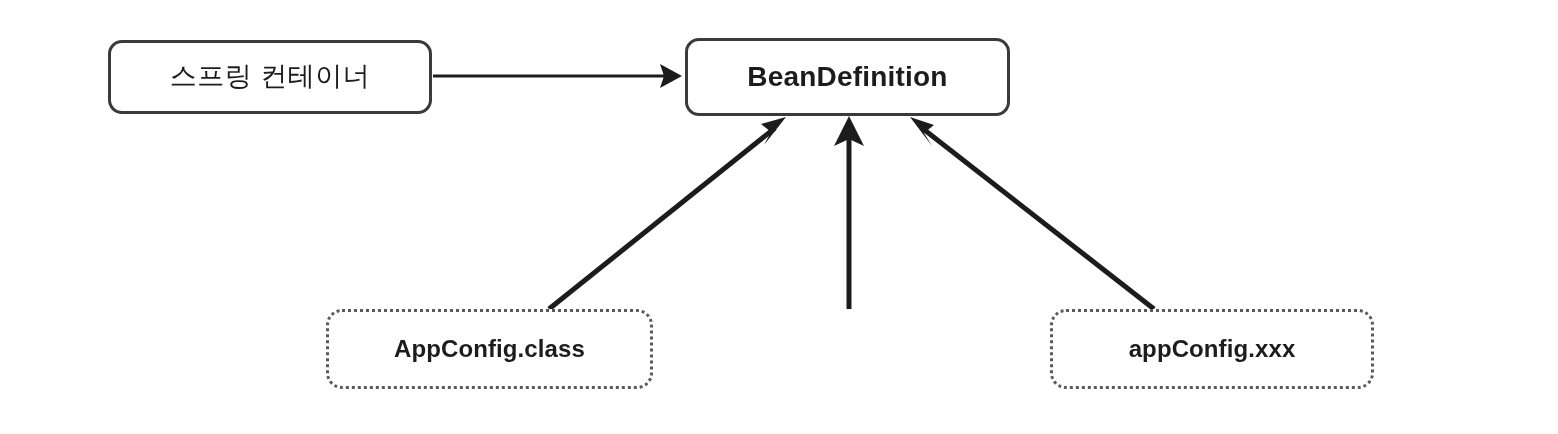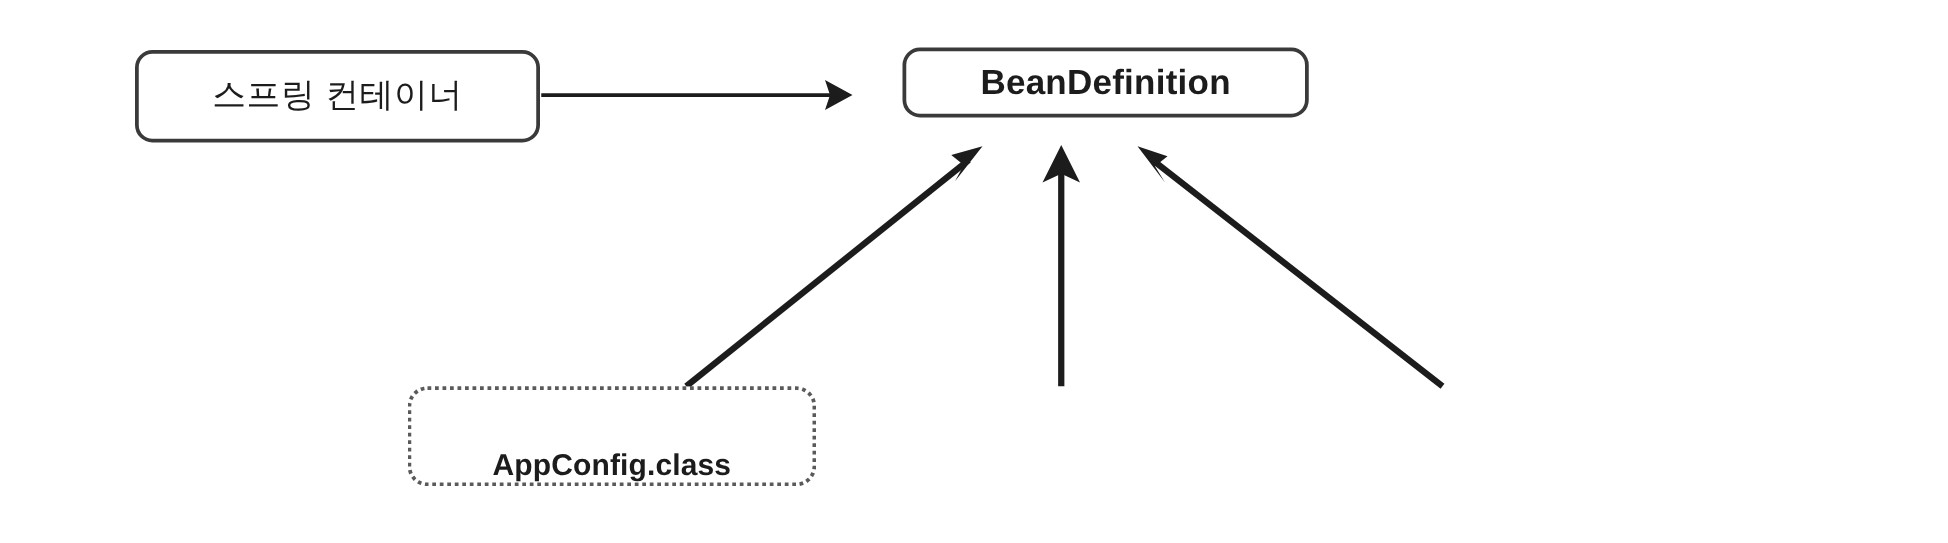--- a/index.html
+++ b/index.html
@@ -30,21 +30,20 @@
   }
   
   .node-solid {
     border: 3px solid #3a3a3a;
     border-radius: 14px;
   }
   
   .node-dotted {
     border: 3px dotted #5a5a5a;
     border-radius: 16px;
-    align-items: flex-end;
   }
   .label-korean {
     font-size: 27px;
     font-weight: 500;
     letter-spacing: 0.5px;
   }
   .label-bean {
     font-size: 28px;
     font-weight: bold;
     letter-spacing: 0.2px;
@@ -96,23 +95,26 @@
     <g>
       <line class="edge-line" x1="1154" y1="309" x2="922" y2="128" stroke-width="5"></line>
       <polygon class="arrow-head" points="910,117 934,125 924,133 932,146"></polygon>
     </g>
   </svg>
 
   <div class="node node-solid label-korean" style="left:108px; top:40px; width:324px; height:74px;">
     <span>스프링 컨테이너</span>
   </div>
 
-  <div class="node node-solid label-bean" style="left:722px; top:38px; width:325px; height:56px;align-items:center;">
+  <div class="node node-solid label-bean" style="left:685px; top:38px; width:325px; height:78px;align-items:center;">
     <span>BeanDefinition</span>
   </div>
 
   <div class="node node-dotted label-file" style="left:326px; top:309px; width:327px; height:80px;">
     <span>AppConfig.class</span>
   </div>
 
 
+  <div class="node node-dotted label-file" style="left:1050px; top:309px; width:324px; height:80px;">
+    <span>appConfig.xxx</span>
+  </div>
 
 </div>
 
 </body></html>

